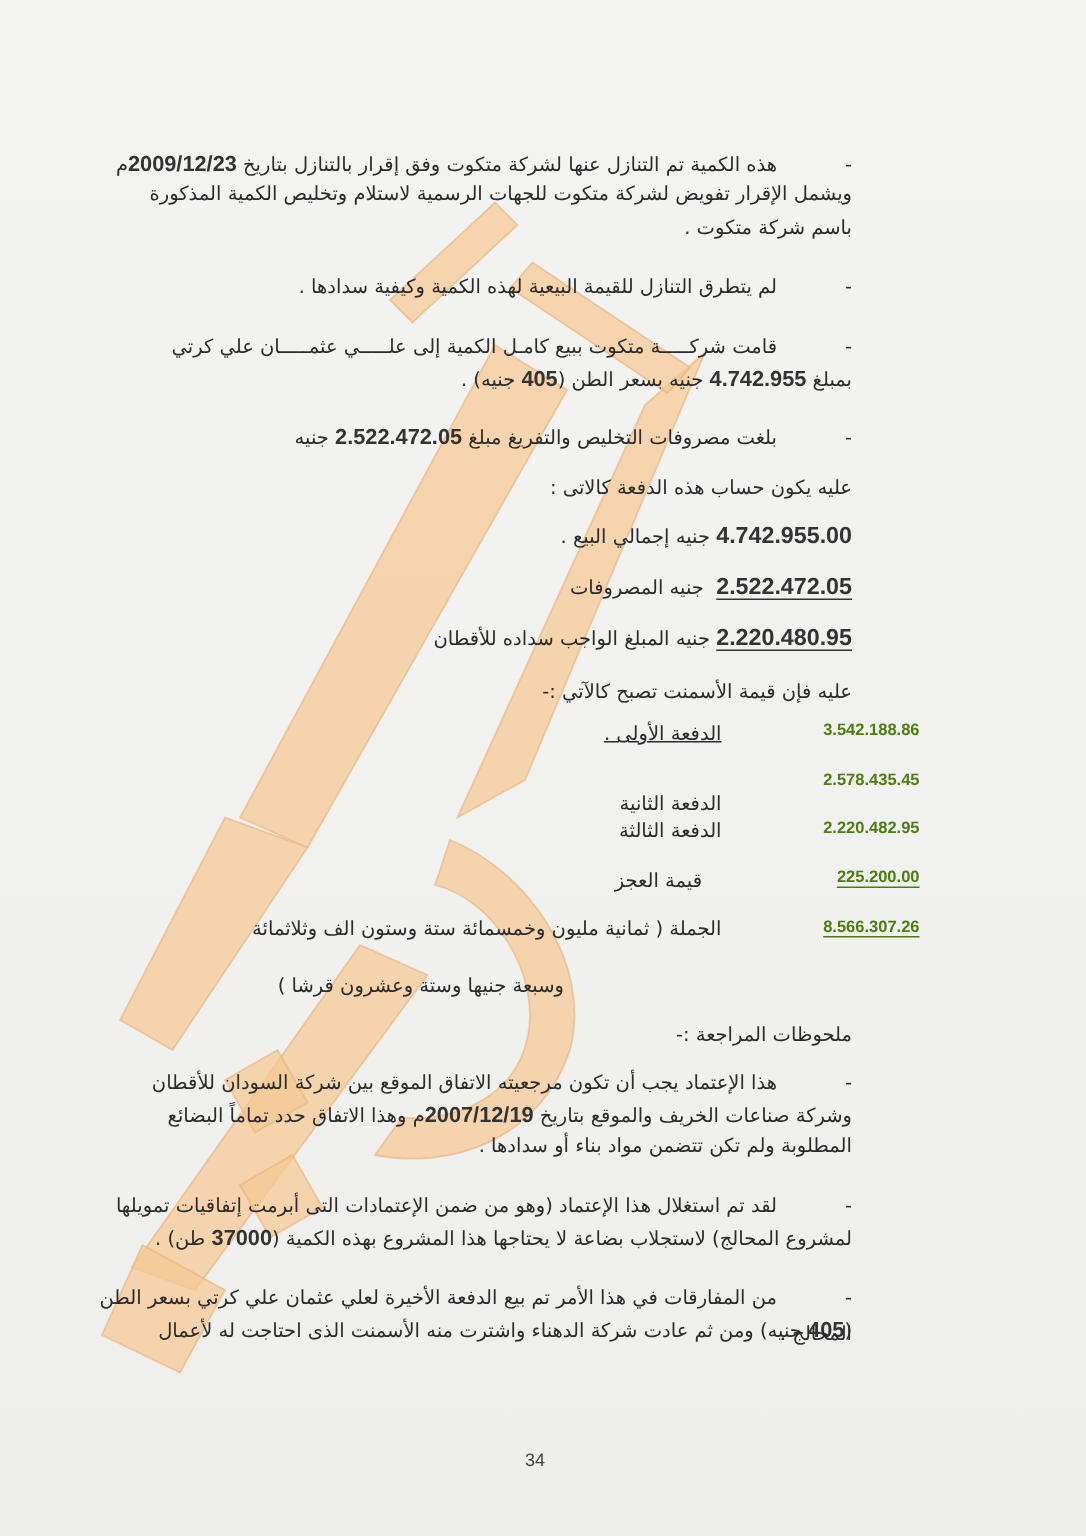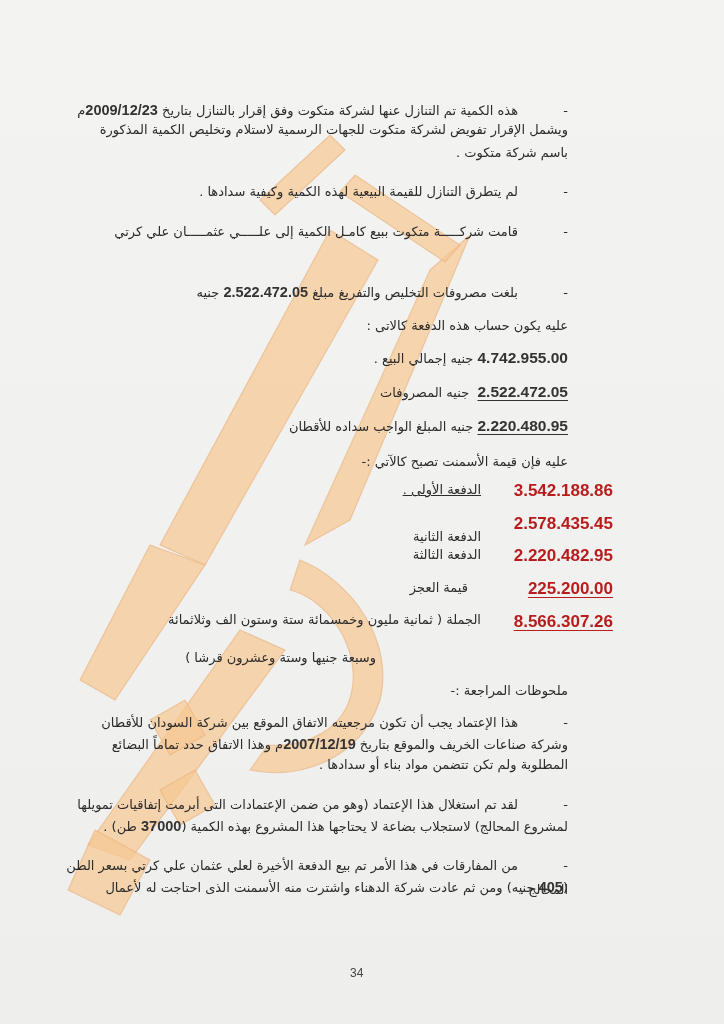--- a/index.html
+++ b/index.html
@@ -21,21 +21,21 @@
   .content { position:absolute; left:0; top:0; width:664px; height:1024px; z-index:2; }
   .line {
     position:absolute; direction:rtl; text-align:right;
     font-size:13px; line-height:20px; white-space:nowrap;
     right:100px;
   }
   .bullet { display:inline-block; width:28px; text-align:right; }
   .num { font-family:"Liberation Sans",sans-serif; font-weight:bold; font-size:14.5px; color:#333; }
   .u { text-decoration:underline; text-underline-offset:3px; }
   .amt-row { position:absolute; direction:ltr; height:22px; }
-  .amt-num { position:absolute; right:0; font-family:"Liberation Sans",sans-serif; font-weight:bold; font-size:17px; color:#b91c1c; white-space:nowrap; }
+  .amt-num { position:absolute; right:0; font-family:"Liberation Sans",sans-serif; font-weight:bold; font-size:11px; color:#4d7c0f; white-space:nowrap; }
   .amt-label { position:absolute; direction:rtl; font-size:13px; white-space:nowrap; }
   .pageno { position:absolute; left:350px; top:966px; font-family:"Liberation Sans",sans-serif; font-size:12px; color:#444; }
 </style>
 </head>
 <body>
 
 <div class="page"></div>
 
 <svg class="watermark" viewBox="0 0 724 1024" xmlns="http://www.w3.org/2000/svg">
   <g fill="#f7c793" fill-opacity="0.72" stroke="#e7b07a" stroke-width="1.2" stroke-opacity="0.6">
@@ -68,20 +68,23 @@
   </div>
   <div class="line" style="top:120px; right:96px;">ويشمل الإقرار تفويض لشركة متكوت للجهات الرسمية لاستلام وتخليص الكمية المذكورة</div>
   <div class="line" style="top:143px; right:96px;">باسم شركة متكوت .</div>
 
   <div class="line" style="top:222px; right:96px;">
     <span class="bullet">-</span><span style="padding-right:22px;">قامت شركـــــة متكوت ببيع كامـل الكمية إلى علـــــي عثمـــــان علي كرتي</span>
   </div>
 
   <div class="line" style="top:182px; right:96px;">
     <span class="bullet">-</span><span style="padding-right:22px;">لم يتطرق التنازل للقيمة البيعية لهذه الكمية وكيفية سدادها .</span>
+  </div>
+  <div class="line" style="top:243px; right:96px;">
+    <span>بمبلغ </span><span class="num">4.742.955</span><span> جنيه بسعر الطن (</span><span class="num">405</span><span> جنيه) .</span>
   </div>
 
   <div class="line" style="top:282px; right:96px;">
     <span class="bullet">-</span><span style="padding-right:22px;">بلغت مصروفات التخليص والتفريغ مبلغ </span><span class="num">2.522.472.05</span><span> جنيه</span>
   </div>
 
   <div class="line" style="top:316px; right:96px;">عليه يكون حساب هذه الدفعة كالاتى :</div>
 
   <div class="line" style="top:348px; right:96px;">
     <span class="num" style="font-size:15.5px;">4.742.955.00</span> <span>جنيه إجمالي البيع .</span>

